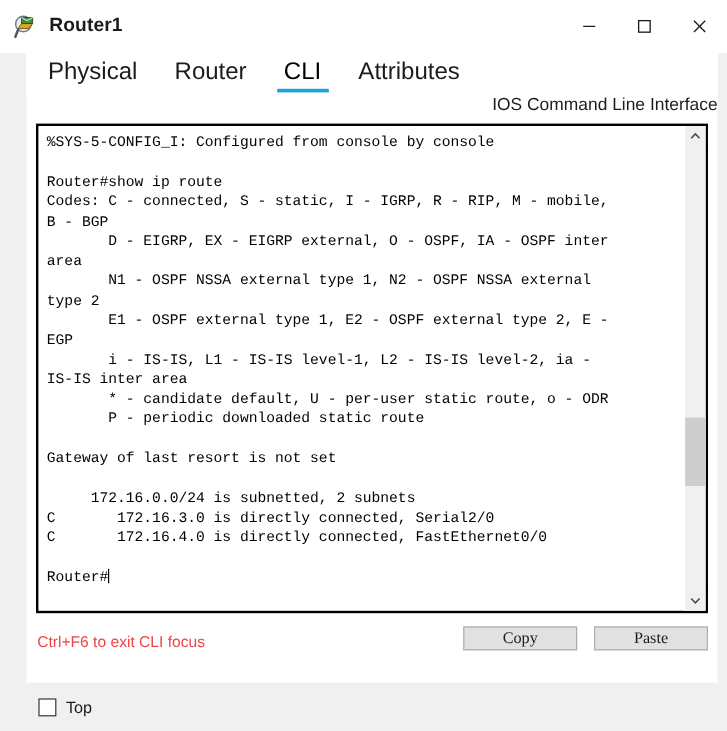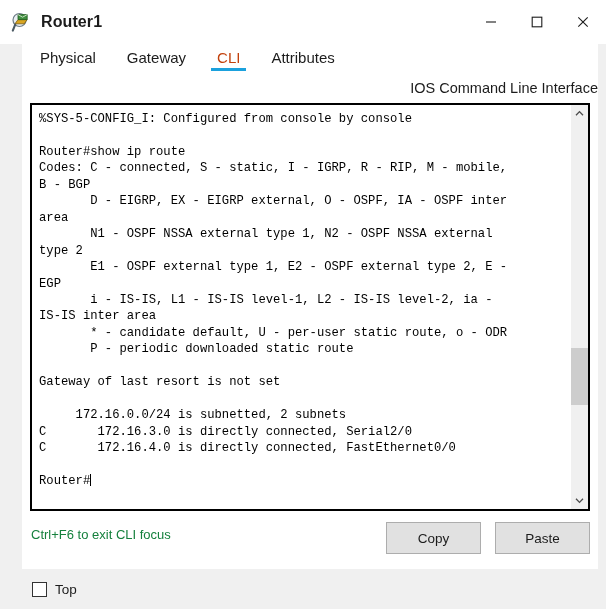--- a/index.html
+++ b/index.html
@@ -88,32 +88,32 @@
   
   .tabs {
     display: flex;
     align-items: flex-start;
     height: 34px;
     padding-left: 9px;
     flex: 0 0 auto;
     background: #ffffff;
   }
   .tab {
-    font-size: 15px;
+    font-size: 20px;
     color: #1c1c1c;
     padding: 5px 9px 4px 9px;
     margin-right: 13px;
     position: relative;
     white-space: nowrap;
     cursor: default;
     background: transparent;
     border: none;
     font-family: "Liberation Sans", sans-serif;
   }
-  .tab.active { color: #c2410c; }
+  .tab.active { color: #000000; }
   .tab.active::after {
     content: "";
     position: absolute;
     left: 3px;
     right: 3px;
     bottom: -1px;
     height: 3px;
     background: #1ba1dd;
   }
 
@@ -201,38 +201,38 @@
   .footer {
     flex: 1 1 auto;
     display: flex;
     align-items: flex-start;
     padding: 11px 8px 0 8px;
     position: relative;
     box-sizing: border-box;
   }
   .hint {
     font-size: 13px;
-    color: #15803d;
+    color: #ef4444;
     padding-left: 1px;
     padding-top: 5px;
     white-space: nowrap;
   }
   .btn-group {
     margin-left: auto;
     display: flex;
     gap: 14px;
   }
   .btn {
     width: 95px;
-    height: 32px;
+    height: 20px;
     background: #e1e1e1;
     border: 1px solid #adadad;
     font-size: 13.5px;
     color: #1c1c1c;
-    font-family: Liberation Sans, sans-serif;
+    font-family: Liberation Serif, serif;
     cursor: default;
     padding: 0;
   }
 
   
   .bottombar {
     flex: 0 0 auto;
     height: 40px;
     background: #f0f0f0;
     display: flex;
@@ -293,21 +293,21 @@
         </svg>
       </button>
     </div>
   </div>
 
   <div class="frame">
     <div class="panel">
 
       <div class="tabs">
         <button class="tab">Physical</button>
-        <button class="tab">Gateway</button>
+        <button class="tab">Router</button>
         <button class="tab active">CLI</button>
         <button class="tab">Attributes</button>
       </div>
 
       <div class="section-title">IOS Command Line Interface</div>
 
       <div class="terminal-wrap">
         <div class="terminal"><span>%SYS-5-CONFIG_I: Configured from console by console
 
 Router#show ip route

